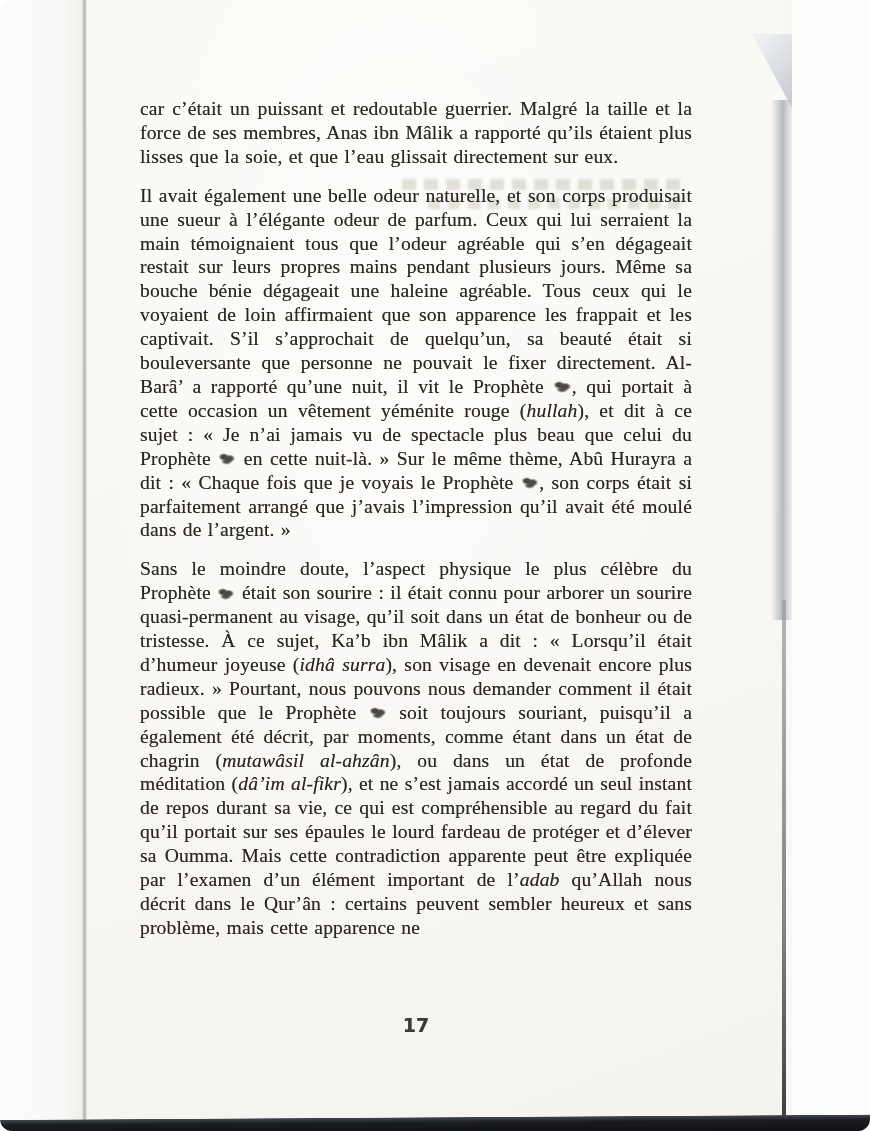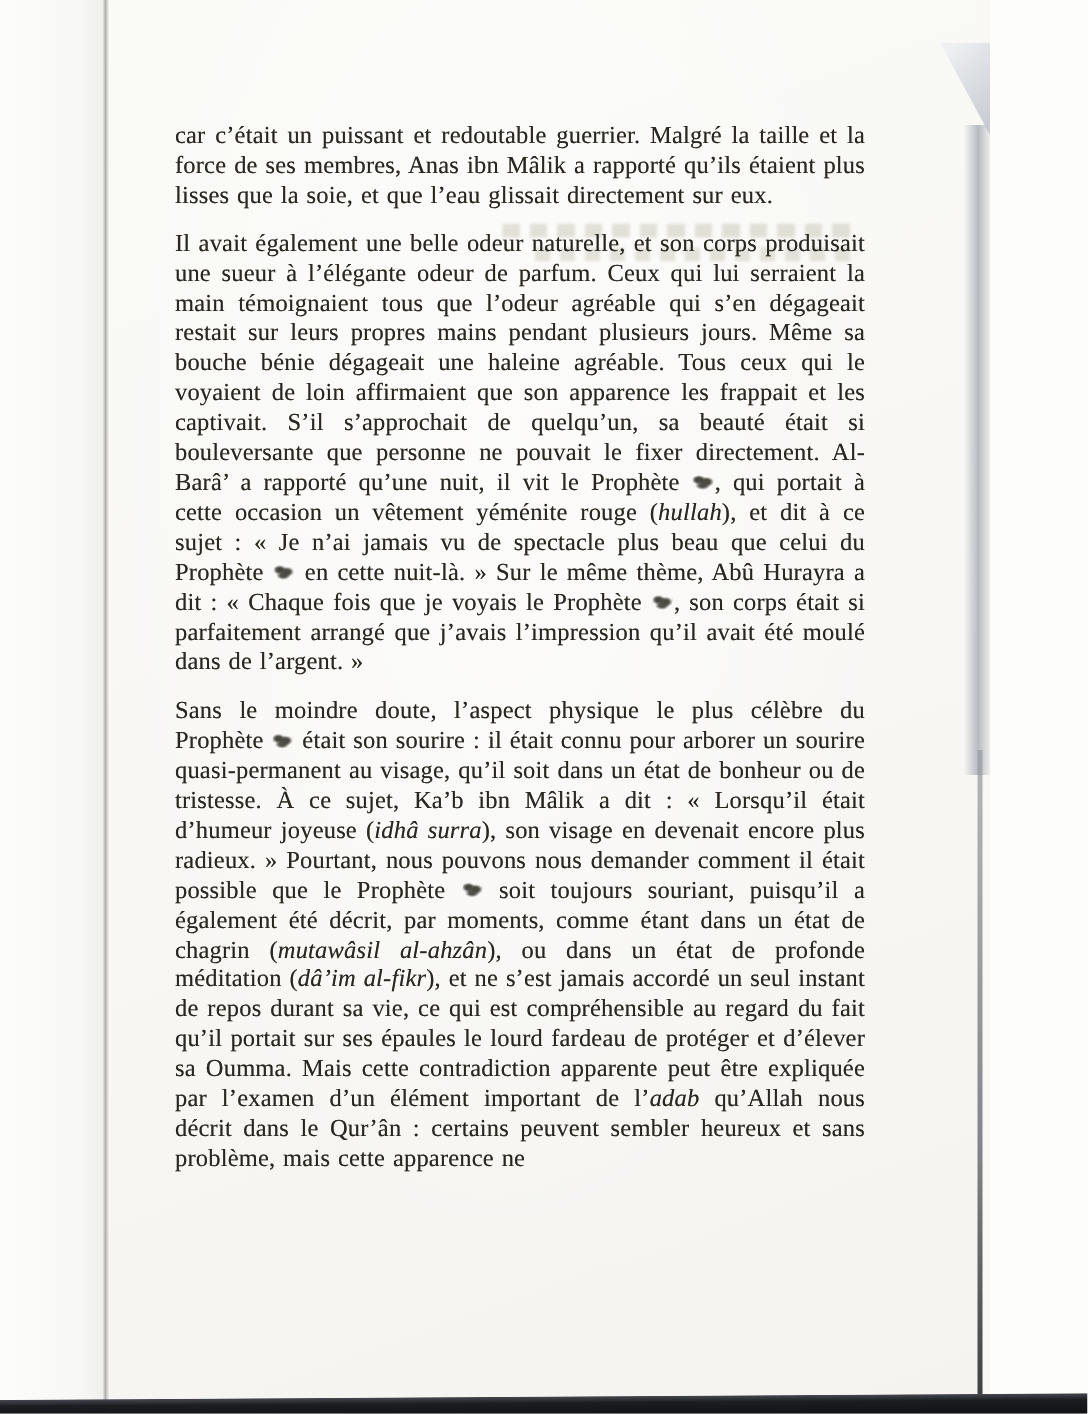--- a/index.html
+++ b/index.html
@@ -8,20 +8,21 @@
     --edge:#a2a8b0;
     --band:#141518;
   }
   html,body{margin:0;padding:0;background:#ffffff;}
   .photo{
     position:relative;
     width:870px;height:1131px;
     overflow:hidden;
     background:var(--paper);
     font-family:"Liberation Serif","DejaVu Serif",serif;
+    border-radius:12px;
   }
   
   .left-outer{
     position:absolute;left:0;top:0;width:83px;height:1131px;
     background:linear-gradient(to right,#fcfcfa 0%,#f8f8f6 75%,#efefec 100%);
   }
   .left-edge-line{
     position:absolute;left:82px;top:0;width:5px;height:1124px;
     background:linear-gradient(to right,rgba(120,120,116,0) 0%,rgba(150,150,146,.75) 45%,rgba(210,210,206,.25) 100%);
     filter:blur(.4px);
@@ -116,15 +117,16 @@
 
   <div class="showthrough st1"></div>
   <div class="showthrough st2"></div>
 
   <div class="text-block">
       <p><span>car c’était un puissant et redoutable guerrier. Malgré la taille et la force de ses membres, Anas ibn Mâlik a rapporté qu’ils étaient plus lisses que la soie, et que l’eau glissait directement sur eux.</span></p>
       <p><span>Il avait également une belle odeur naturelle, et son corps produisait une sueur à l’élégante odeur de parfum. Ceux qui lui serraient la main témoignaient tous que l’odeur agréable qui s’en dégageait restait sur leurs propres mains pendant plusieurs jours. Même sa bouche bénie dégageait une haleine agréable. Tous ceux qui le voyaient de loin affirmaient que son apparence les frappait et les captivait. S’il s’approchait de quelqu’un, sa beauté était si bouleversante que personne ne pouvait le fixer directement. Al-Barâ’ a rapporté qu’une nuit, il vit le Prophète </span><span class="saw-symbol" aria-label="ﷺ" title="ﷺ"></span><span>, qui portait à cette occasion un vêtement yéménite rouge (</span><i>hullah</i><span>), et dit à ce sujet : « Je n’ai jamais vu de spectacle plus beau que celui du Prophète </span><span class="saw-symbol" aria-label="ﷺ" title="ﷺ"></span><span> en cette nuit-là. » Sur le même thème, Abû Hurayra a dit : « Chaque fois que je voyais le Prophète </span><span class="saw-symbol" aria-label="ﷺ" title="ﷺ"></span><span>, son corps était si parfaitement arrangé que j’avais l’impression qu’il avait été moulé dans de l’argent. »</span></p>
       <p><span>Sans le moindre doute, l’aspect physique le plus célèbre du Prophète </span><span class="saw-symbol" aria-label="ﷺ" title="ﷺ"></span><span> était son sourire : il était connu pour arborer un sourire quasi-permanent au visage, qu’il soit dans un état de bonheur ou de tristesse. À ce sujet, Ka’b ibn Mâlik a dit : « Lorsqu’il était d’humeur joyeuse (</span><i>idhâ surra</i><span>), son visage en devenait encore plus radieux. » Pourtant, nous pouvons nous demander comment il était possible que le Prophète </span><span class="saw-symbol" aria-label="ﷺ" title="ﷺ"></span><span> soit toujours souriant, puisqu’il a également été décrit, par moments, comme étant dans un état de chagrin (</span><i>mutawâsil al-ahzân</i><span>), ou dans un état de profonde méditation (</span><i>dâ’im al-fikr</i><span>), et ne s’est jamais accordé un seul instant de repos durant sa vie, ce qui est compréhensible au regard du fait qu’il portait sur ses épaules le lourd fardeau de protéger et d’élever sa Oumma. Mais cette contradiction apparente peut être expliquée par l’examen d’un élément important de l’</span><i>adab</i><span> qu’Allah nous décrit dans le Qur’ân : certains peuvent sembler heureux et sans problème, mais cette apparence ne</span></p>
     </div>
 
+  <div class="page-number">17</div>
 
   <div class="bottom-band"></div>
 </div>
 
 </body></html>

